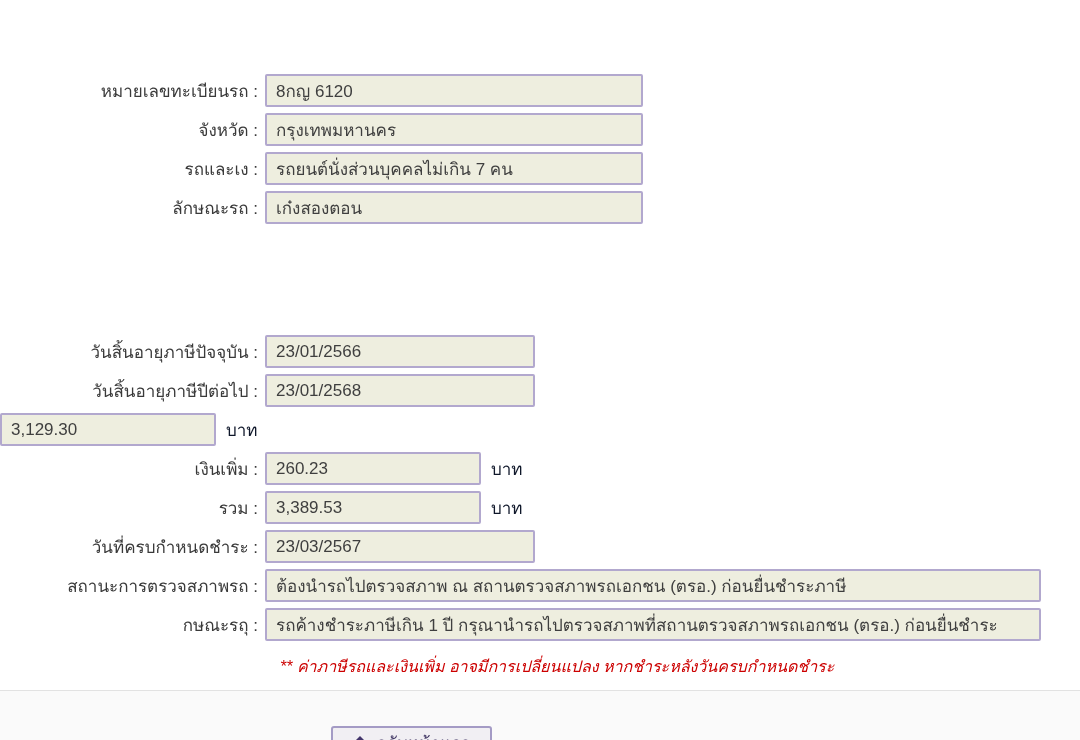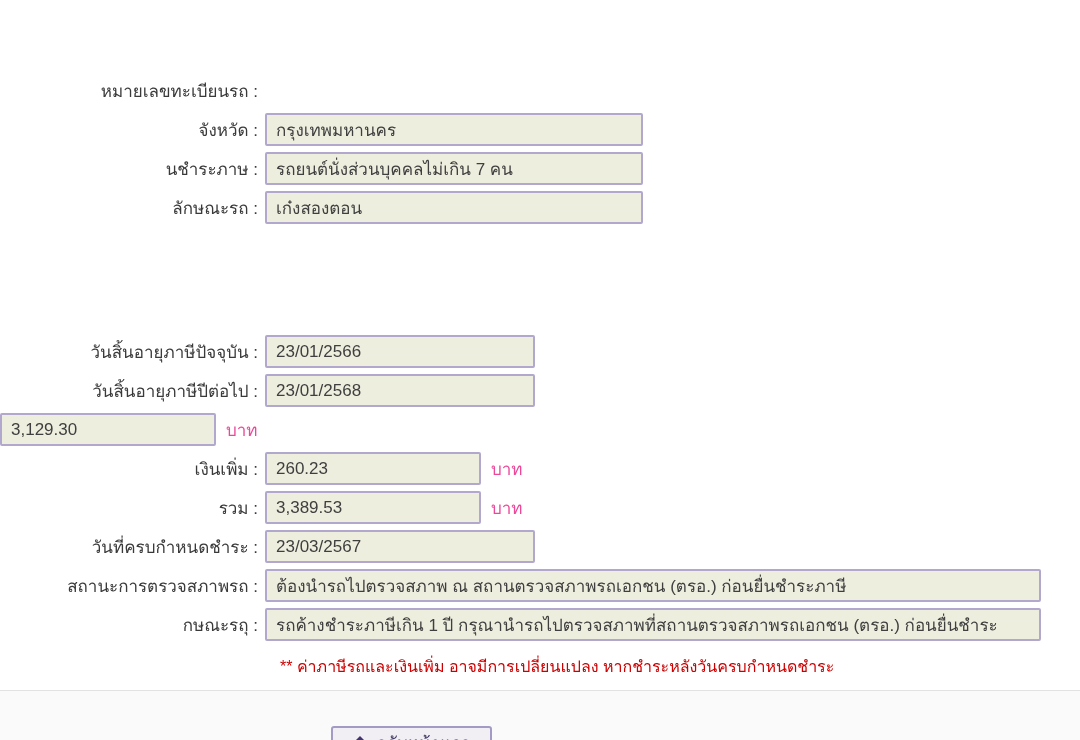--- a/index.html
+++ b/index.html
@@ -41,28 +41,29 @@
   .w-lg { width: 378px; }
   .w-md { width: 270px; }
   .w-sm { width: 216px; text-align: left; }
   .w-xl { width: 776px; }
 
   .section-gap { height: 105px; }
 
   .unit {
     margin-left: 10px;
     font-size: 17px;
-    color: #ec4899;
+    color: #0f172a;
   }
 
   .red-note {
     margin: 13px 0 0 280px;
     font-size: 16px;
     color: #cc0000;
     white-space: nowrap;
+    font-style: italic;
   }
 
   .footer {
     position: absolute;
     left: 0; top: 690px;
     width: 1080px; height: 50px;
     background: #fafafa;
     border-top: 1px solid #e2e2e2;
   }
   .back-button {
@@ -90,27 +91,28 @@
 </style>
 </head>
 <body>
 
 <div class="page">
 
   <div class="form-area">
 
     <div class="form-row">
       <div class="form-label">หมายเลขทะเบียนรถ :</div>
+      <input class="form-field w-lg" type="text" readonly="" value="8กญ 6120" style="">
     </div>
     <div class="form-row">
       <div class="form-label">จังหวัด :</div>
       <input class="form-field w-lg" type="text" readonly="" value="กรุงเทพมหานคร" style="">
     </div>
     <div class="form-row">
-      <div class="form-label">นชำระภาษ :</div>
+      <div class="form-label">รถและเง :</div>
       <input class="form-field w-lg" type="text" readonly="" value="รถยนต์นั่งส่วนบุคคลไม่เกิน 7 คน" style="">
     </div>
     <div class="form-row">
       <div class="form-label">ลักษณะรถ :</div>
       <input class="form-field w-lg" type="text" readonly="" value="เก๋งสองตอน" style="">
     </div>
 
     <div class="section-gap"></div>
 
     <div class="form-row">

